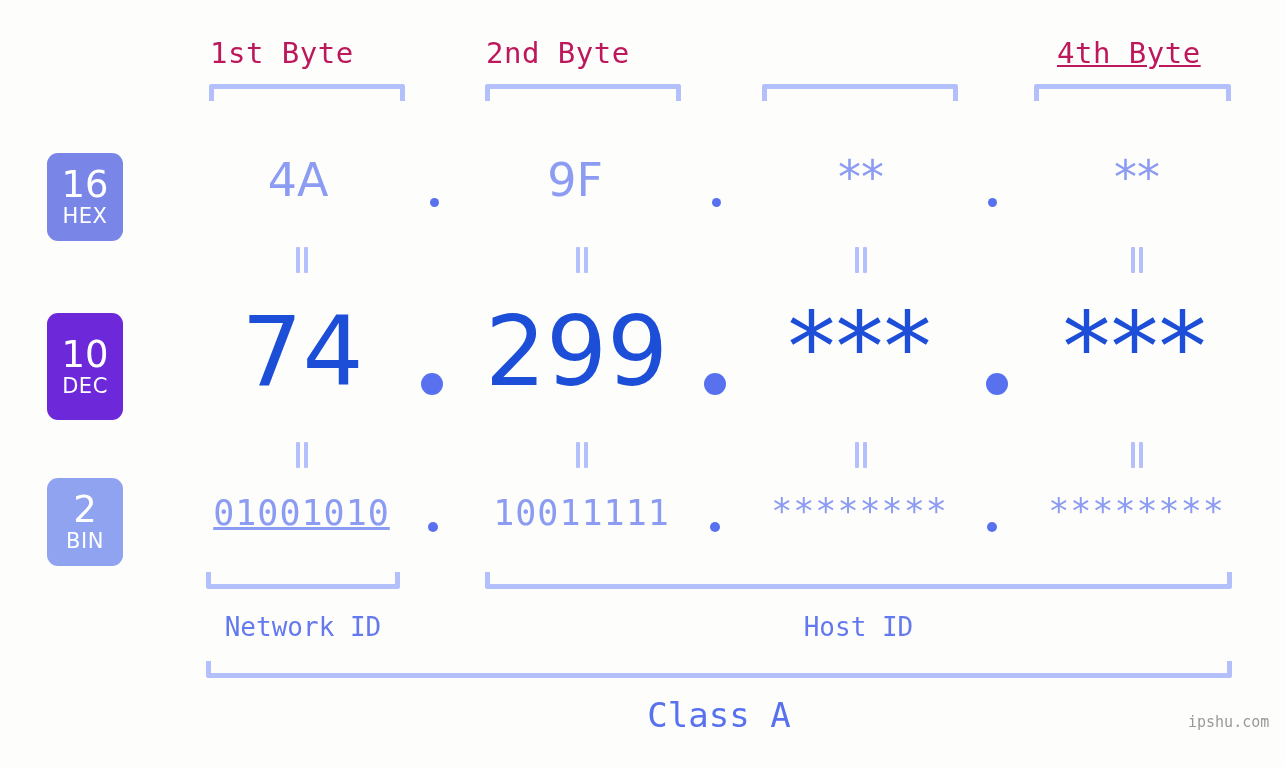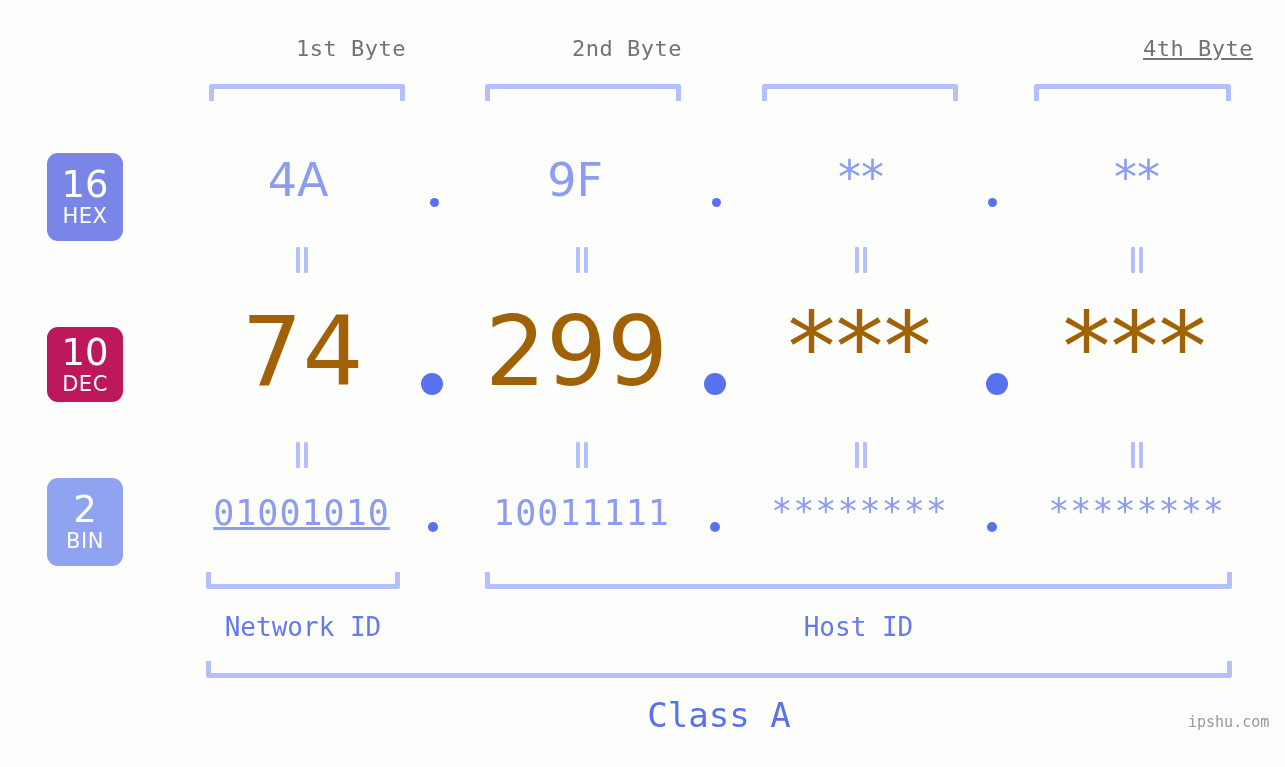--- a/index.html
+++ b/index.html
@@ -16,24 +16,24 @@
   #stage {
     position: relative;
     width: 1285px;
     height: 767px;
     background: #fdfefb;
   }
 
   
   .byte-header {
     position: absolute;
-    text-align: right;
-    color: #737373;
-    font-family: "DejaVu Sans Mono", monospace;
-    font-size: 22px;
+    text-align: left;
+    color: #be185d;
+    font-family: "DejaVu Sans Mono", monospace;
+    font-size: 29px;
     letter-spacing: 0.5px;
     white-space: nowrap;
   }
 
   
   .bracket-top {
     position: absolute;
     border-top: 5px solid #b4c0fb;
     border-left: 5px solid #b4c0fb;
     border-right: 5px solid #b4c0fb;
@@ -82,21 +82,21 @@
     white-space: nowrap;
     font-family: "DejaVu Sans", sans-serif;
   }
 
   .row-hex .cell {
     color: #8c9cf2;
     font-size: 46px;
     line-height: 50px;
   }
   .row-dec .cell {
-    color: #a16207;
+    color: #1d4ed8;
     font-size: 96px;
     line-height: 104px;
   }
   .row-bin .cell {
     color: #8c9cf2;
     font-family: "DejaVu Sans Mono", monospace;
     font-size: 35px;
     line-height: 38px;
     letter-spacing: 1px;
   }
@@ -166,21 +166,21 @@
   <div class="bracket-top" style="left:209px; top:84px; width:196px;"></div>
   <div class="bracket-top" style="left:485px; top:84px; width:196px;"></div>
   <div class="bracket-top" style="left:762px; top:84px; width:196px;"></div>
   <div class="bracket-top" style="left:1034px; top:84px; width:197px;"></div>
 
   <div class="badge" style="left:47px; top:153px; height:88px; background:#7986e8;">
     <span class="num">16</span>
     <span class="lbl">HEX</span>
   </div>
 
-  <div class="badge" style="left:47px; top:327px; height:75px; background:#be185d;">
+  <div class="badge" style="left:47px; top:313px; height:107px; background:#6d28d9;">
     <span class="num">10</span>
     <span class="lbl">DEC</span>
   </div>
 
   <div class="badge" style="left:47px; top:478px; height:88px; background:#8fa3f0;">
     <span class="num">2</span>
     <span class="lbl">BIN</span>
   </div>
 
   <div class="row-hex">

